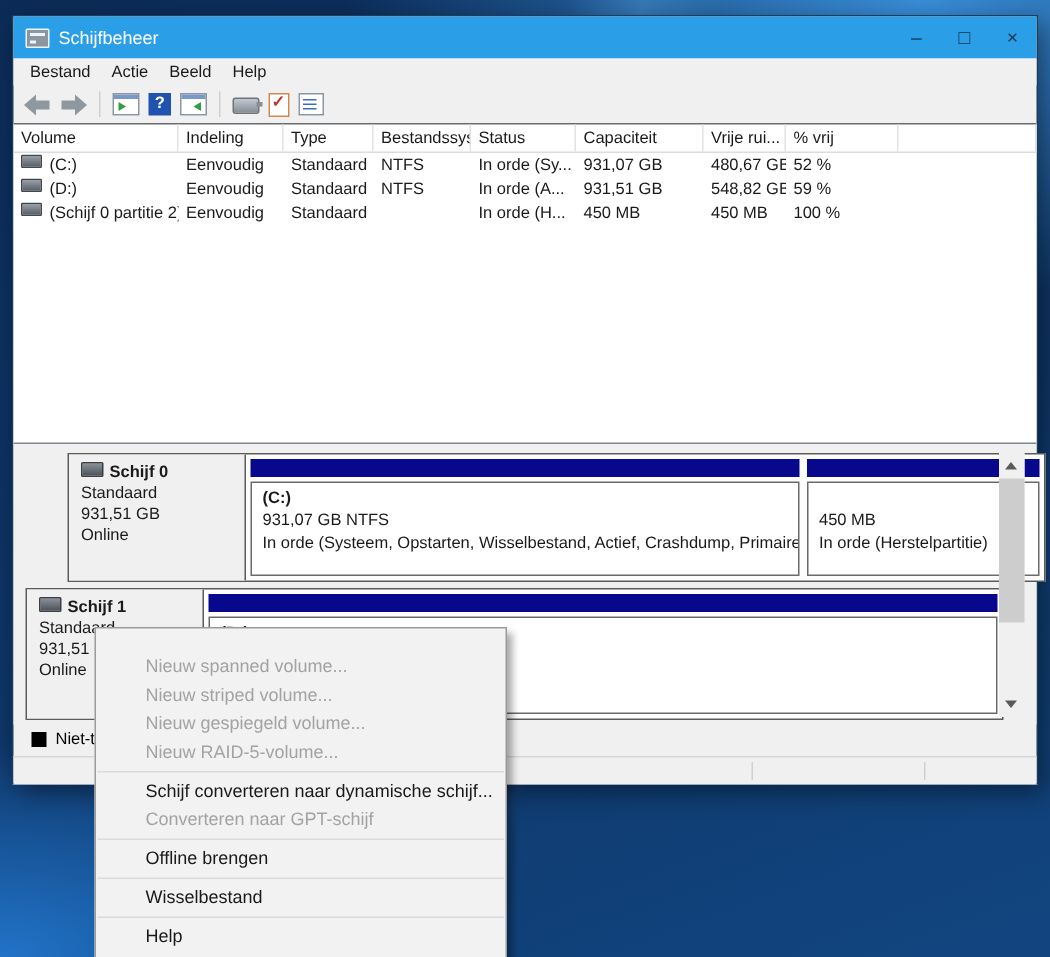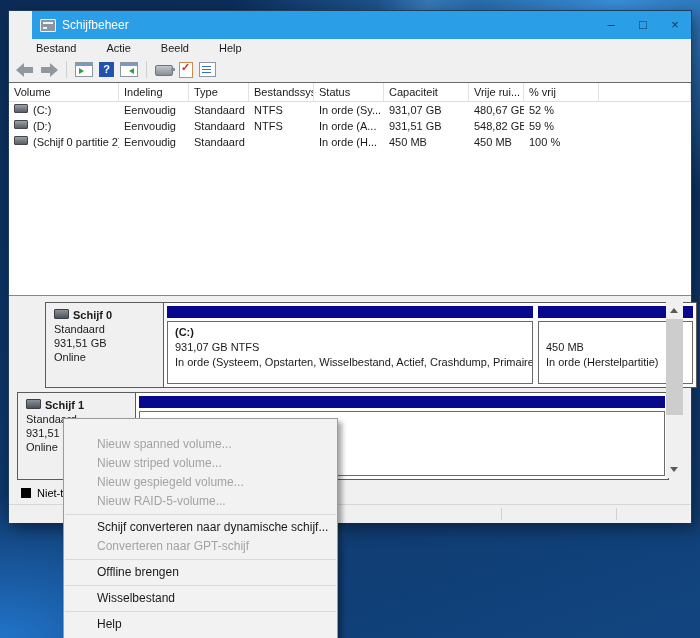--- a/index.html
+++ b/index.html
@@ -13,30 +13,30 @@
       linear-gradient(104deg, rgba(0,0,0,0) 44%, rgba(125,190,245,.32) 50%, rgba(0,0,0,0) 56%),
       linear-gradient(160deg, #0c2c58 0%, #0e3668 52%, #124580 100%);
   }
   #window{
     position:absolute;left:8px;top:10px;width:682px;height:511px;
     border:1px solid #1c3e5c;background:var(--chrome_bg,#f0f0f0);
     box-shadow:4px 5px 16px rgba(0,0,0,.45);
   }
   
   .titlebar{position:absolute;left:0;top:0;right:0;height:28px;background:var(--titlebar,#2a9fe8);
-    display:flex;align-items:center;color:var(--titlebar_text,#fff);font-size:12px;margin-left:23px;}
+    display:flex;align-items:center;color:var(--titlebar_text,#fff);font-size:12px;}
   .app-icon{width:14px;height:11px;margin:0 6px 0 8px;border:1px solid #e9f5fd;background:#8d969e;position:relative;border-radius:1px;}
   .app-icon::before{content:"";position:absolute;left:2px;top:2px;right:2px;height:2px;background:#e9f5fd;}
   .app-icon::after{content:"";position:absolute;left:2px;bottom:2px;width:4px;height:2px;background:#e9f5fd;}
   .caps{margin-left:auto;display:flex;height:100%;}
   .cap{width:32px;height:100%;text-align:center;line-height:27px;color:#16324c;font-size:13px;}
   
   .menubar{position:absolute;left:0;top:28px;right:0;height:18px;background:var(--chrome_bg,#f0f0f0);
     display:flex;align-items:center;font-size:11px;color:#1a1a1a;padding-left:4px;}
-  .menubar .m{padding:0 7px;line-height:18px;margin-left:16px;}
+  .menubar .m{padding:0 7px;line-height:18px;}
   
   .toolbar{position:absolute;left:0;top:46px;right:0;height:25px;display:flex;align-items:center;padding-left:7px;gap:6px;}
   .tbsep{width:1px;height:17px;background:#cfcfcf;margin:0 2px;}
   .nav{width:18px;height:14px;position:relative;}
   .nav .head{position:absolute;top:0;width:0;height:0;border-top:7px solid transparent;border-bottom:7px solid transparent;}
   .nav .tail{position:absolute;top:4px;width:9px;height:6px;background:#8f979f;}
   .nav.back .head{left:0;border-right:8px solid #8f979f;}
   .nav.back .tail{left:8px;}
   .nav.fwd .head{right:0;border-left:8px solid #8f979f;}
   .nav.fwd .tail{right:8px;}

